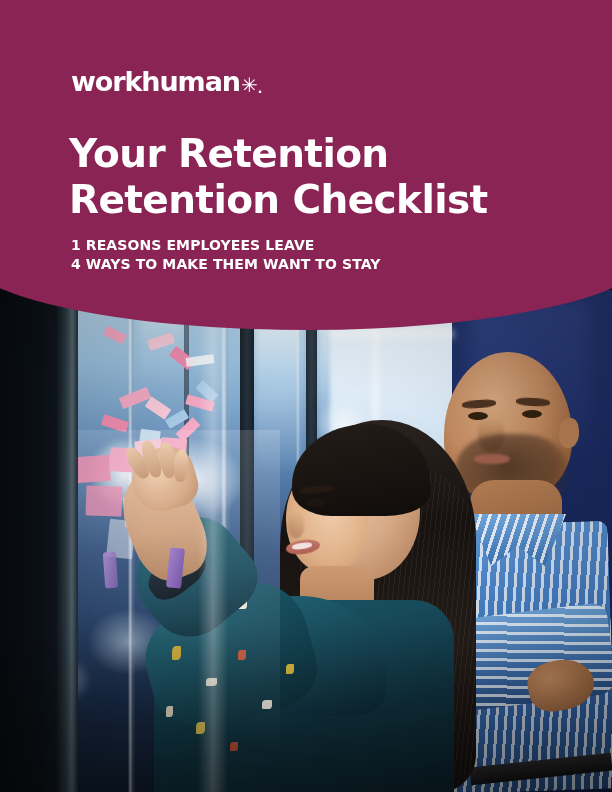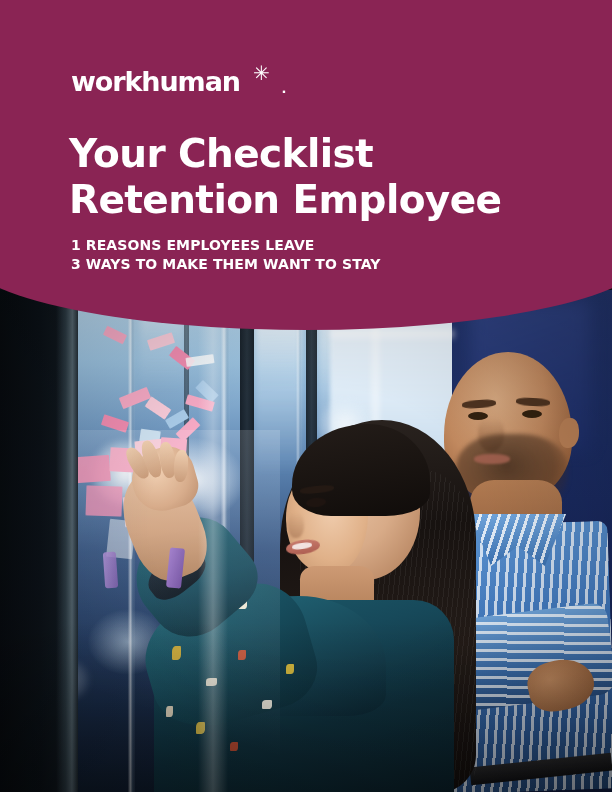--- a/index.html
+++ b/index.html
@@ -334,21 +334,21 @@
   
   .logo {
     position:absolute; left:71px; top:68px;
     color:#ffffff;
     font-family:"DejaVu Sans", sans-serif;
     font-weight:bold;
     font-size:27px;
     letter-spacing:-1.1px;
     line-height:1;
     white-space:nowrap;
-    display:flex; align-items:flex-start;gap:12px;
+    display:flex; align-items:flex-end;
   }
   .logo-word { display:inline-block; }
   .logo-star {
     display:inline-block;
     font-size:20px;
     line-height:1;
     margin-left:1px;
     margin-top:-5px;
     font-weight:normal;
   }
@@ -503,24 +503,24 @@
 
   <div class="hero-content">
 
     <div class="logo">
       <span class="logo-word">workhuman</span>
         <span class="logo-star">✳</span>
         <span class="logo-dot">.</span>
     </div>
 
     <h1 class="headline">
-      <span class="l1">Your Checklist</span>
-      <span class="l2">Retention Employee</span>
+      <span class="l1">Your Retention</span>
+      <span class="l2">Retention Checklist</span>
     </h1>
 
     <div class="subhead">
       <span>1 REASONS EMPLOYEES LEAVE</span>
-      <span>3 WAYS TO MAKE THEM WANT TO STAY</span>
+      <span>4 WAYS TO MAKE THEM WANT TO STAY</span>
     </div>
 
   </div>
 
 </div>
 
 </body></html>

